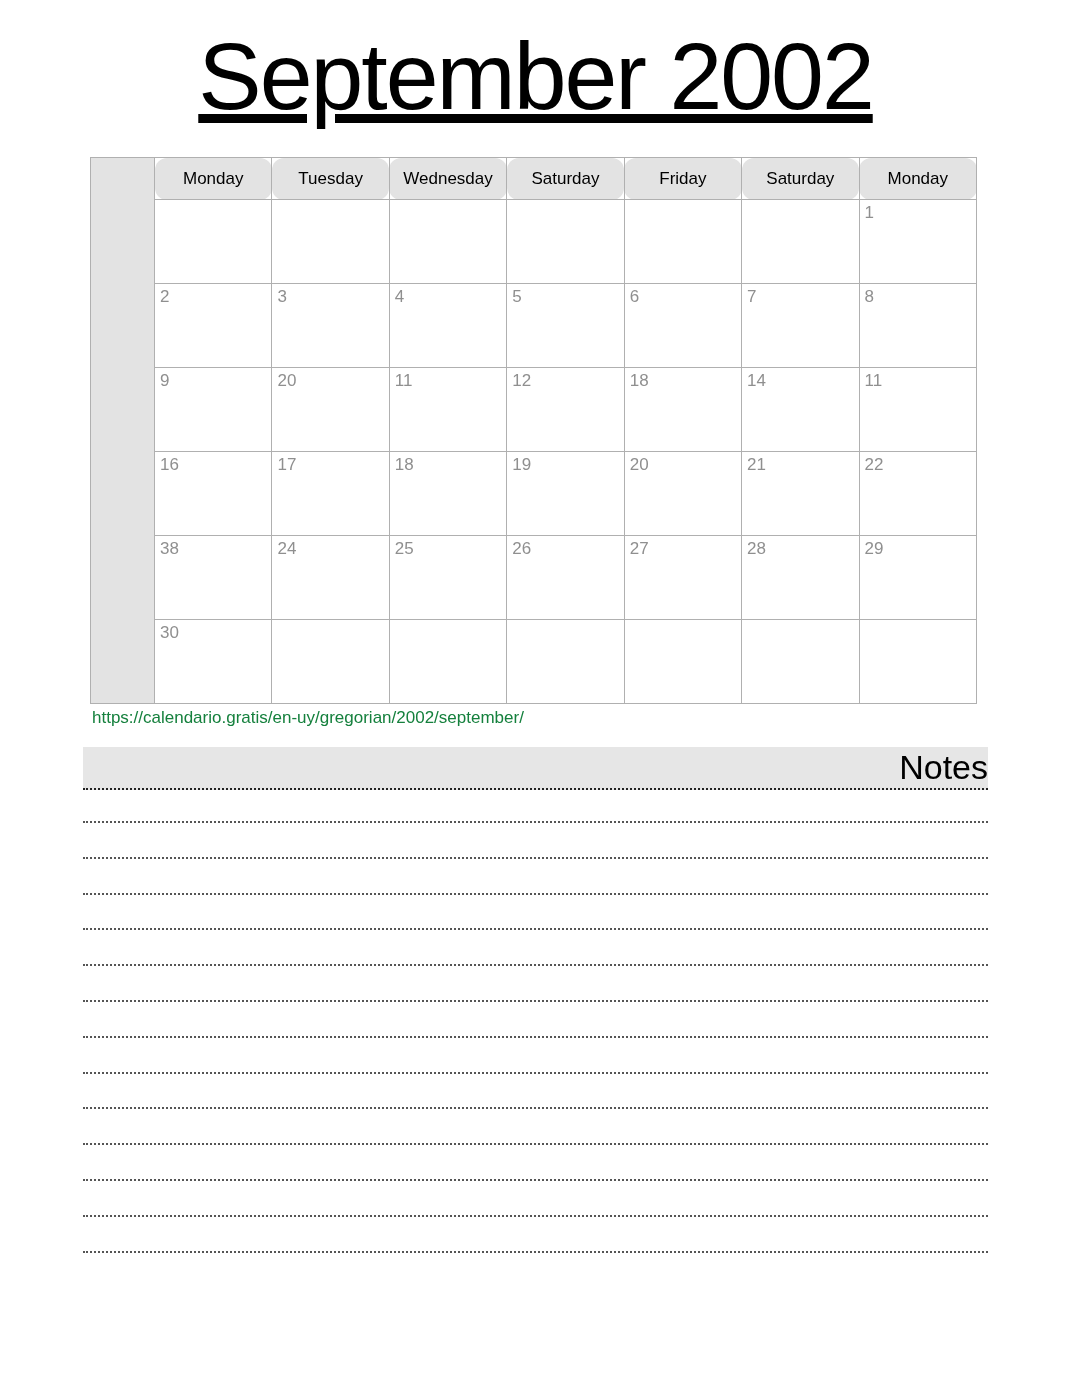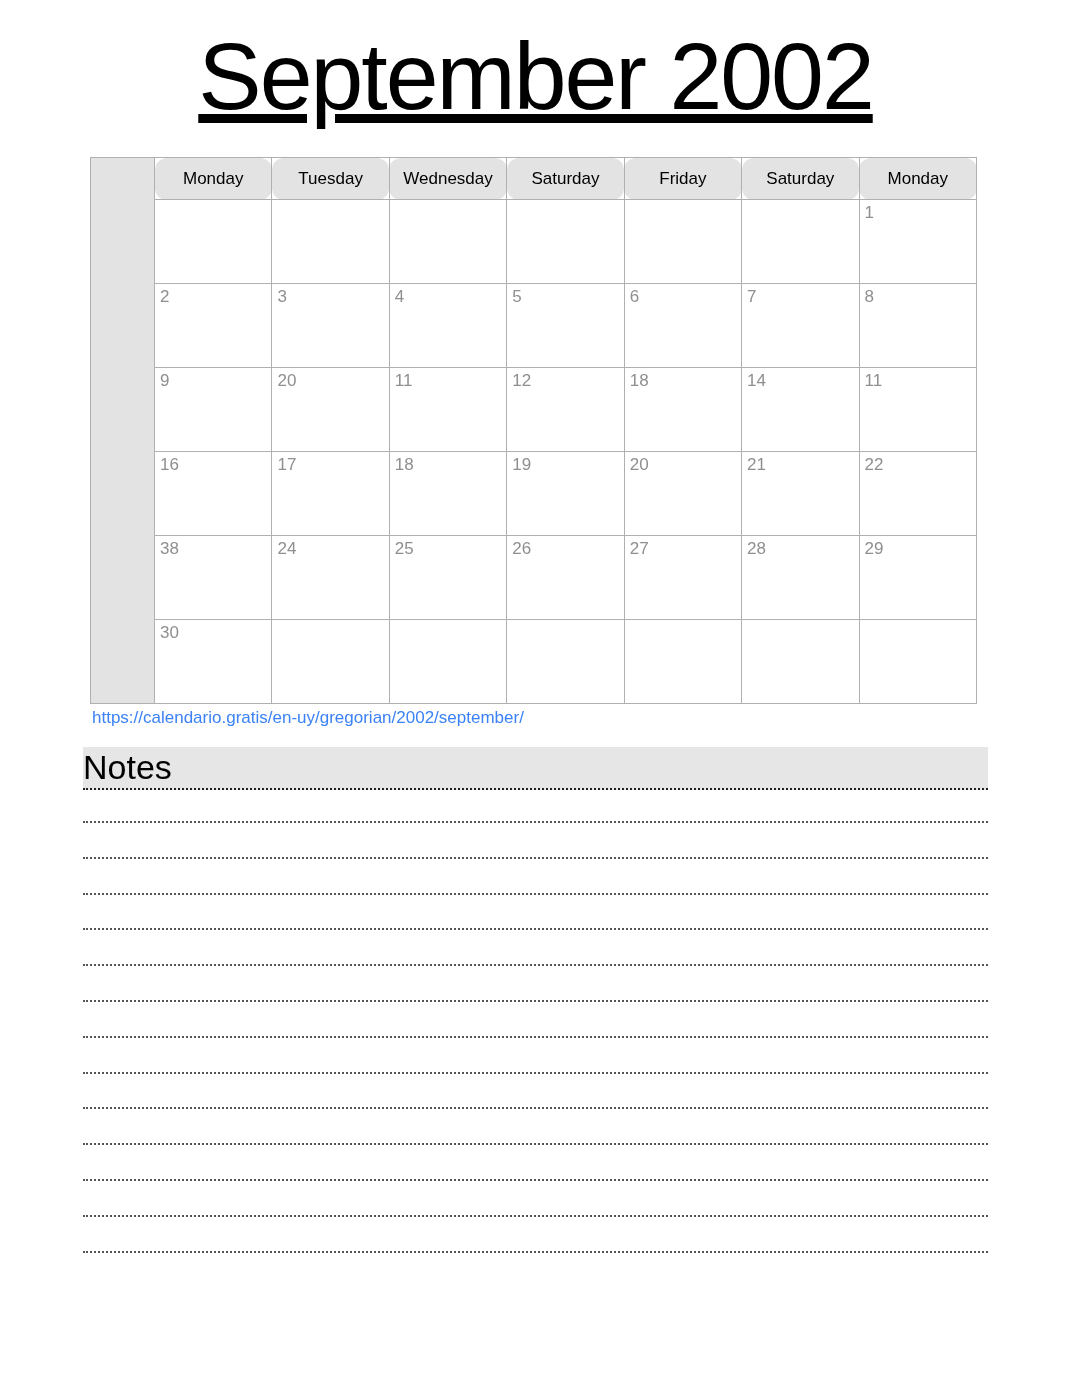--- a/index.html
+++ b/index.html
@@ -65,29 +65,29 @@
   }
   .day-num {
     font-size: 17px;
     color: var(--date-text);
     line-height: 1.15;
   }
   .source-url {
     position: absolute;
     left: 92px; top: 708px;
     font-size: 17px;
-    color: #3b82f6;
+    color: #15803d;
   }
   .notes-bar {
     position: absolute;
     left: 83px; top: 747px;
     width: 905px; height: 43px;
     background: var(--notes-bar-bg);
     border-bottom: 2px dotted #222;
-    text-align: left;
+    text-align: right;
   }
   .notes-title {
     font-size: 34px;
     color: #000;
     line-height: 41px;
   }
   .note-lines {
     position: absolute;
     left: 83px; top: 821px;
     width: 905px; height: 440px;

